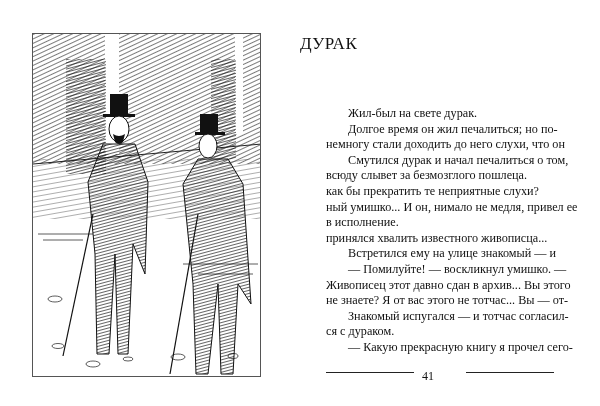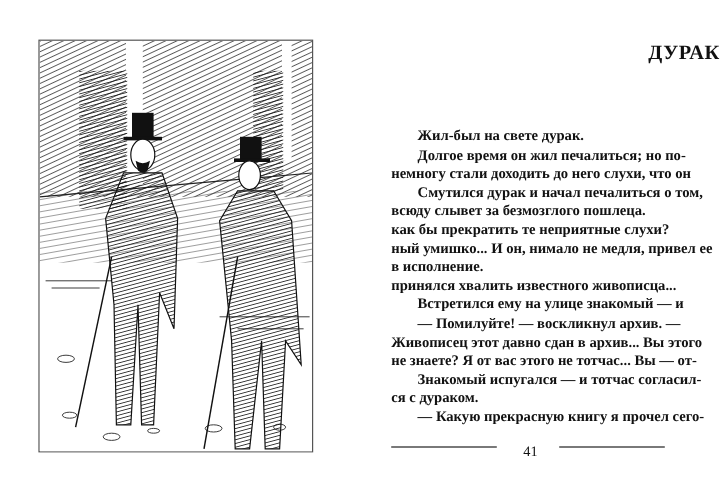--- a/index.html
+++ b/index.html
@@ -3,32 +3,32 @@
 <meta charset="utf-8">
 <style>
   html, body { margin:0; padding:0; }
   body { width:600px; height:406px; background:#ffffff; position:relative; overflow:hidden;
          font-family:"Liberation Serif", serif; color:#111; }
   .page-left { position:absolute; left:0; top:0; width:300px; height:406px; }
   .illustration { position:absolute; left:32px; top:33px; width:229px; height:344px;
                   border:1px solid #555; box-sizing:border-box; background:#fff; overflow:hidden; }
   .illustration svg { display:block; }
   .page-right { position:absolute; left:300px; top:0; width:300px; height:406px; }
-  .title { position:absolute; left:0; width:300px; top:34px; text-align:right;
-           font-weight:bold; font-size:17px; letter-spacing:0.5px; }
+  .title { position:absolute; left:0; width:300px; top:34px; text-align:left;
+           font-weight:normal; font-size:17px; letter-spacing:0.5px; }
   .body-text { position:absolute; left:26px; top:106px; width:228px;
-               font-weight:bold; font-size:12.2px; line-height:15.6px; text-align:justify; }
+               font-weight:normal; font-size:12.2px; line-height:15.6px; text-align:justify; }
   .line { display:block; white-space:nowrap; text-align:justify; text-align-last:justify; height:15.6px; }
   .line.last { text-align-last:left; }
   .line.indent { padding-left:22px; }
   .footer { position:absolute; left:0; top:365px; width:300px; height:20px; }
   .rule { position:absolute; top:7px; height:1px; background:#222; }
   .rule.left { left:26px; width:88px; }
   .rule.right { left:166px; width:88px; }
-  .page-num { position:absolute; left:127px; width:30px; top:4px; text-align:center; font-size:12px; font-weight:normal; }
+  .page-num { position:absolute; left:113px; width:30px; top:4px; text-align:center; font-size:12px; font-weight:normal; }
 </style>
 </head>
 <body>
 
 <div class="page-left">
   <div class="illustration">
     <svg width="229" height="344" viewBox="0 0 229 344">
       <defs>
         <pattern id="hatch" width="4" height="4" patternUnits="userSpaceOnUse" patternTransform="rotate(-25)">
           <line x1="0" y1="0" x2="4" y2="0" stroke="#222" stroke-width="1.2"></line>
@@ -86,21 +86,21 @@
       <span class="line indent last">Жил-был на свете дурак.</span>
       <span class="line indent">Долгое время он жил печалиться; но по-</span>
       <span class="line">немногу стали доходить до него слухи, что он</span>
       <span class="line indent">Смутился дурак и начал печалиться о том,</span>
       <span class="line last">всюду слывет за безмозглого пошлеца.</span>
       <span class="line last">как бы прекратить те неприятные слухи?</span>
       <span class="line">ный умишко... И он, нимало не медля, привел ее</span>
       <span class="line last">в исполнение.</span>
       <span class="line last">принялся хвалить известного живописца...</span>
       <span class="line indent">Встретился ему на улице знакомый — и</span>
-      <span class="line indent">— Помилуйте! — воскликнул архив. —</span>
+      <span class="line indent">— Помилуйте! — воскликнул умишко. —</span>
       <span class="line">Живописец этот давно сдан в архив... Вы этого</span>
       <span class="line">не знаете? Я от вас этого не тотчас... Вы — от-</span>
       <span class="line indent">Знакомый испугался — и тотчас согласил-</span>
       <span class="line last">ся с дураком.</span>
       <span class="line indent">— Какую прекрасную книгу я прочел сего-</span>
     </div>
   <div class="footer">
     <div class="rule left"></div>
     <div class="page-num">41</div>
     <div class="rule right"></div>

